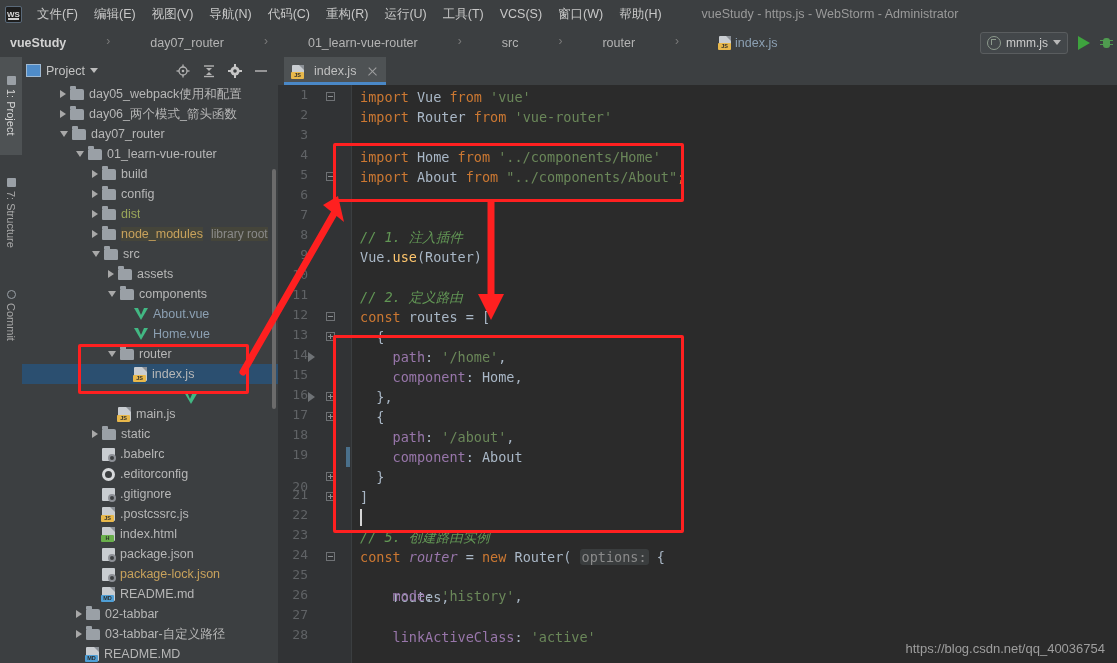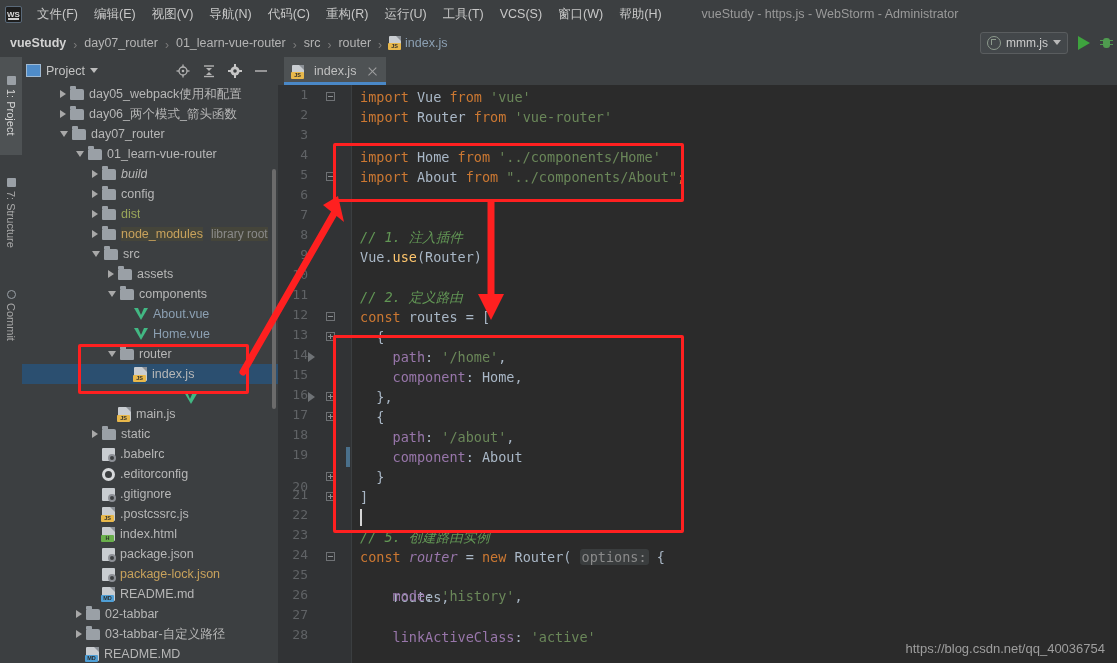--- a/index.html
+++ b/index.html
@@ -33,21 +33,21 @@
   .win-title{
     margin-left:32px;color:#9a9a9a;font-size:12.5px;white-space:nowrap;
   }
 
   
   .navbar{
     position:absolute;left:0;top:28px;width:1117px;height:29px;
     background:#3c3f41;border-bottom:1px solid #323232;
     display:flex;align-items:center;
   }
-  .crumbs{display:flex;align-items:flex-end;padding-left:8px;}
+  .crumbs{display:flex;align-items:flex-start;padding-left:8px;gap:33px;}
   .crumb{
     display:flex;align-items:center;color:#b4b4b4;font-size:12.5px;white-space:nowrap;
     padding:2px 2px;
   }
   .crumb.bold{font-weight:bold;color:#d2d2d2;}
   .crumb.file{color:#8ca0b3;}
   .crumb-sep{color:#7a7a7a;margin:0 5px;font-size:12px;}
   .crumb .mini-icon{margin-right:4px;}
 
   .navbar-right{
@@ -389,21 +389,21 @@
         <div class="row" style="padding-left: 38px;">
           <span class="arrow down"></span>
           <span class="folder"></span>
           <span class="lbl">day07_router</span>
         </div>
         <div class="row" style="padding-left: 54px;">
           <span class="arrow down"></span>
           <span class="folder"></span>
           <span class="lbl">01_learn-vue-router</span>
         </div>
-        <div class="row" style="padding-left: 70px; font-style: italic;">
+        <div class="row" style="padding-left: 70px;">
           <span class="arrow right"></span>
           <span class="folder"></span>
           <span class="lbl">build</span>
         </div>
         <div class="row" style="padding-left: 70px;">
           <span class="arrow right"></span>
           <span class="folder"></span>
           <span class="lbl">config</span>
         </div>
         <div class="row" style="padding-left: 70px;">

